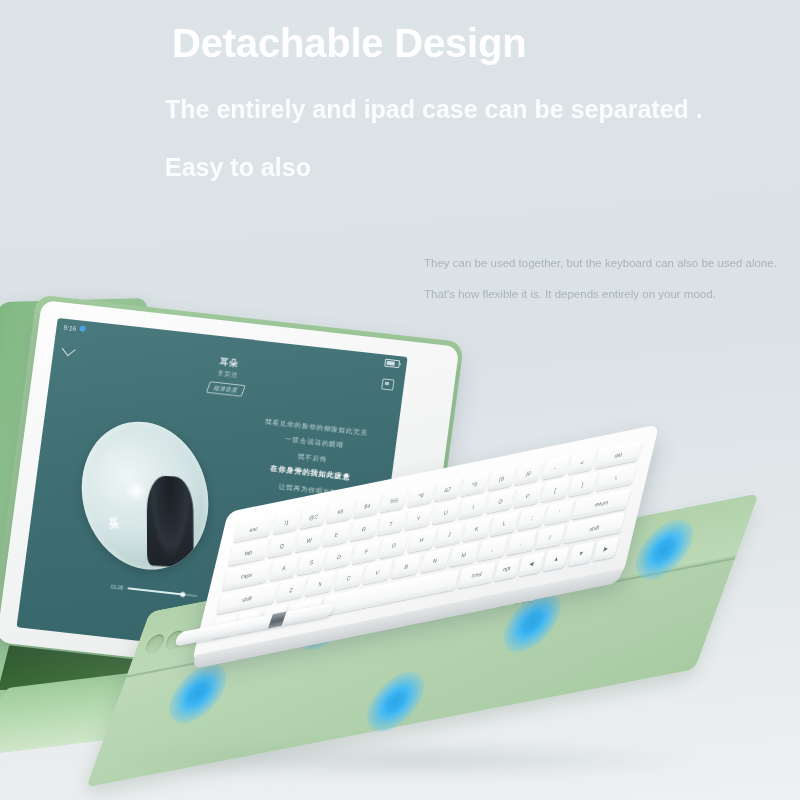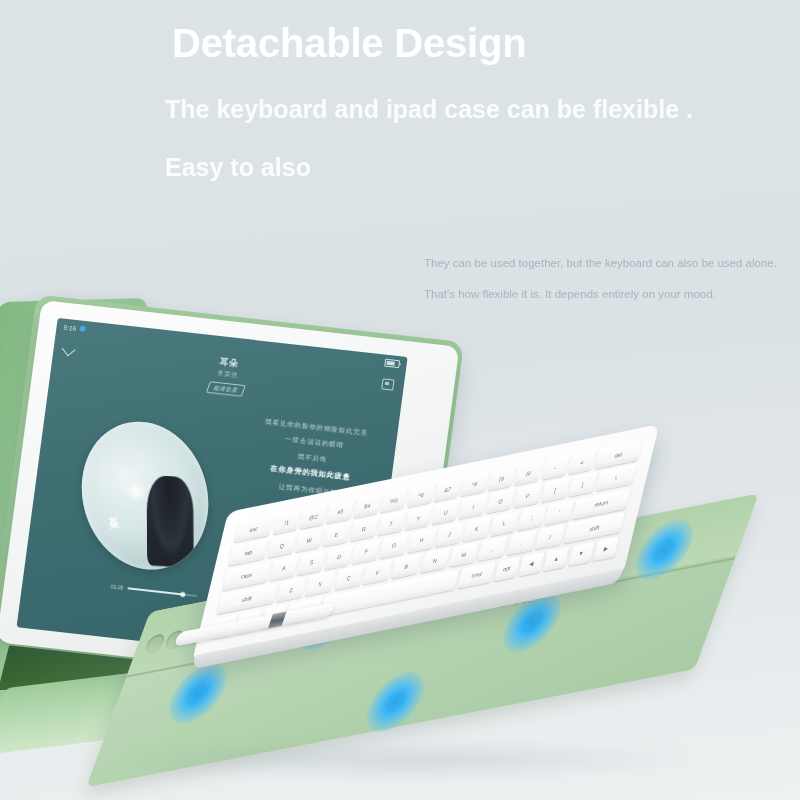--- a/index.html
+++ b/index.html
@@ -529,21 +529,21 @@
     filter: blur(6px);
   }
 </style>
 </head>
 <body>
 
 <div id="stage">
 
   <div class="headline-wrap">
     <h1 class="headline">Detachable Design</h1>
-    <div class="subhead">The keyboard and ipad case can be flexible .</div>
+    <div class="subhead">The entirely and ipad case can be separated .</div>
     <div class="subhead second">Easy to also</div>
   </div>
 
   <div class="bodytext">
     <p>They can be used together, but the keyboard can also be used alone.</p>
     <p>That's how flexible it is. It depends entirely on your mood.</p>
   </div>
 
   <div class="case-stand">
     <div class="stand-back"></div>

